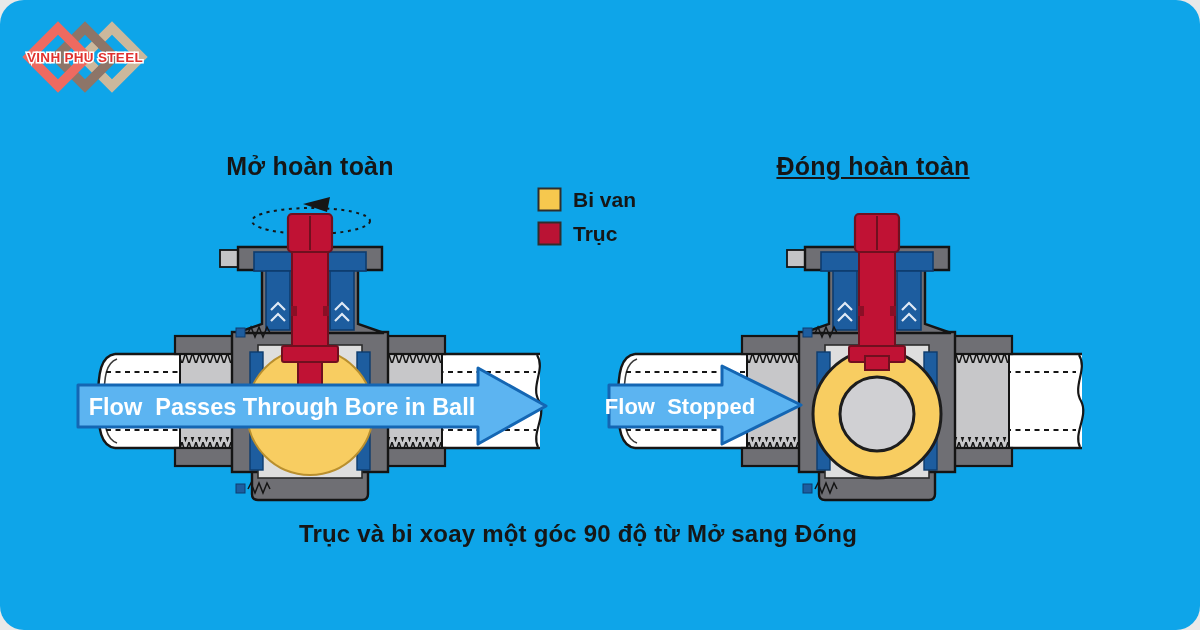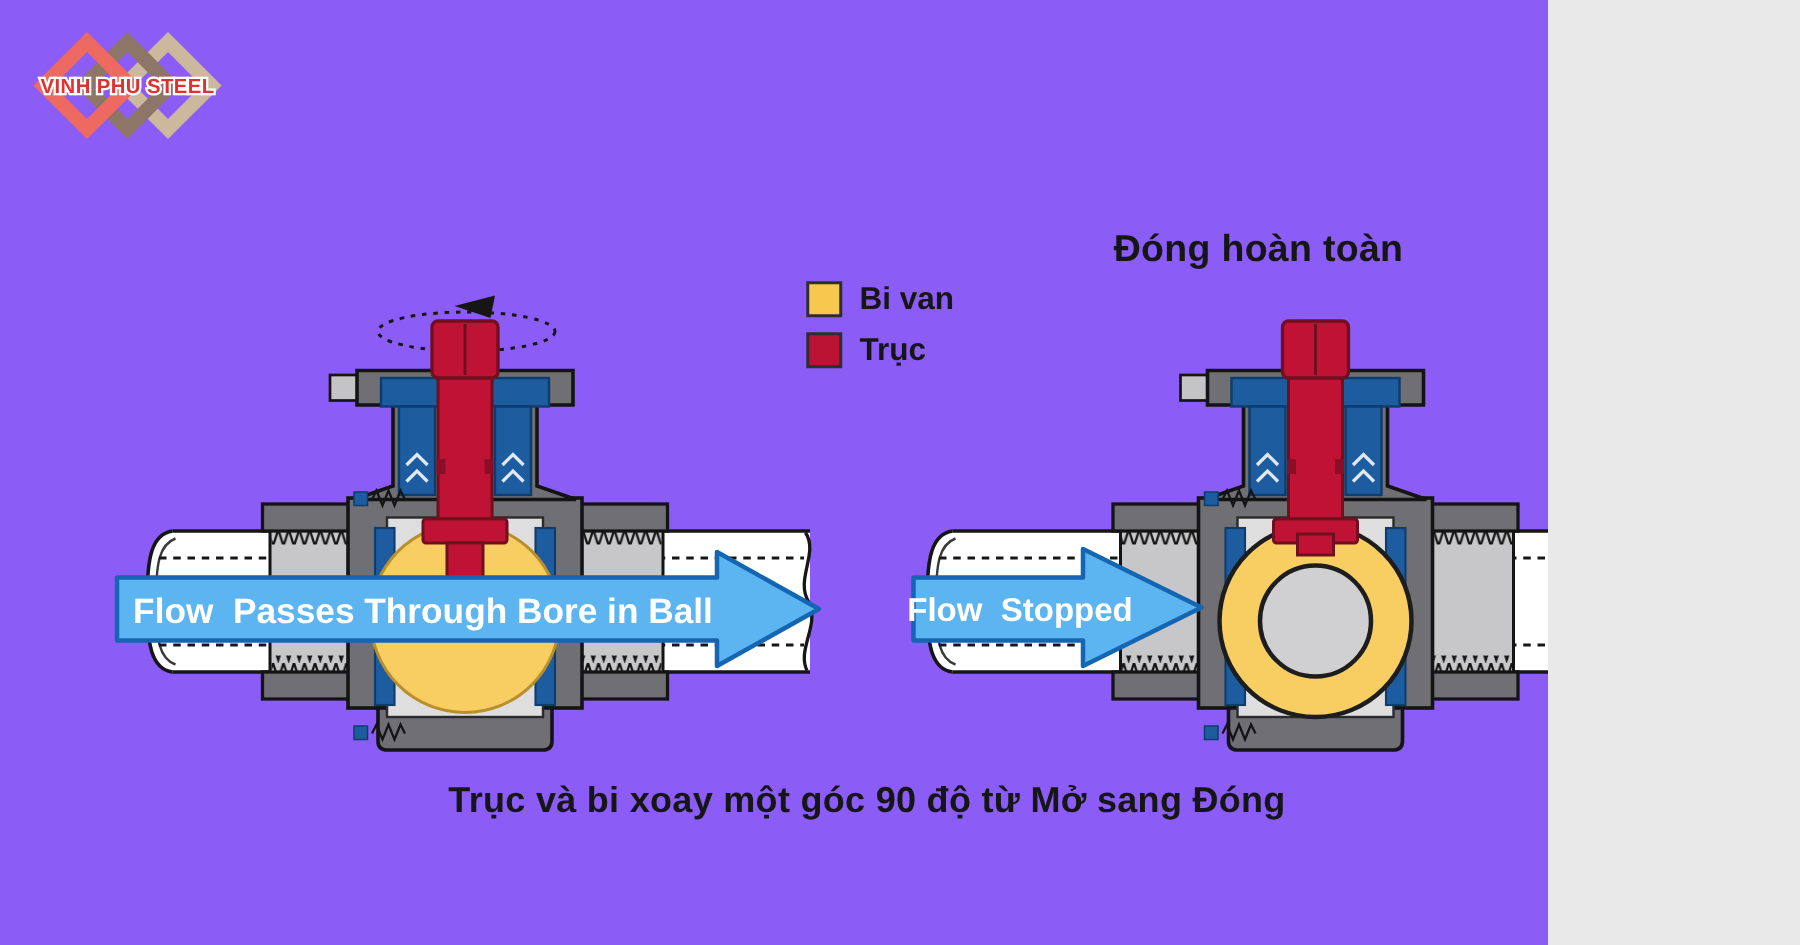--- a/index.html
+++ b/index.html
@@ -1,25 +1,25 @@
 <!DOCTYPE html>
 <html><head>
 <meta charset="utf-8">
 <style>
   html,body{margin:0;padding:0;background:#e9e9e9;}
   .canvas{
-    position:relative;width:1032px;height:630px;background:#8b5cf6;
-    font-family:"Liberation Sans",sans-serif;overflow:hidden;
+    position:relative;width:1200px;height:630px;background:#0ea5e9;
+    font-family:"Liberation Sans",sans-serif;overflow:hidden;border-radius:24px;
   }
   .valve-title{
     position:absolute;width:300px;text-align:center;top:152px;
     font-size:25px;font-weight:700;color:#161616;letter-spacing:.2px;
   }
   .valve-title.left{left:160px;}
-  .valve-title.right{left:689px;}
+  .valve-title.right{left:723px;text-decoration:underline;}
   .legend{position:absolute;left:537px;top:187px;}
   .legend-row{display:flex;align-items:center;gap:11px;margin-bottom:9px;height:25px;}
   .legend-label{font-size:21px;font-weight:700;color:#161616;white-space:nowrap;}
   .caption{
     position:absolute;left:28px;top:520px;width:1100px;text-align:center;
     font-size:24px;font-weight:700;color:#161616;letter-spacing:.2px;
   }
   .logo{position:absolute;left:12px;top:8px;}
   .diagram{position:absolute;left:0;top:0;}
 </style>
@@ -34,20 +34,21 @@
     </g>
     <g>
       <rect x="-20.5" y="-20.5" width="41" height="41" transform="translate(73,49) rotate(45)" fill="none" stroke-width="9.5" stroke="#8d7568"></rect>
     </g>
     <g>
       <rect x="-20.5" y="-20.5" width="41" height="41" transform="translate(46,49) rotate(45)" fill="none" stroke-width="9.5" stroke="#ee6a60"></rect>
     </g>
     <text x="73" y="54" text-anchor="middle" font-size="13.5" font-weight="700" letter-spacing="0.3" style="paint-order:stroke;stroke:#ffffff;stroke-width:3px;" fill="#e0312e">VINH PHU STEEL</text>
   </svg>
 
+  <div class="valve-title left">Mở hoàn toàn</div>
   <div class="valve-title right">Đóng hoàn toàn</div>
 
   <div class="legend">
     <div class="legend-row">
       <svg width="25" height="25">
         <rect x="1.5" y="1.5" width="22" height="22" stroke="#2e2e2e" stroke-width="2" fill="#f6c84e"></rect>
       </svg>
       <span class="legend-label">Bi van</span>
     </div>
     <div class="legend-row">

